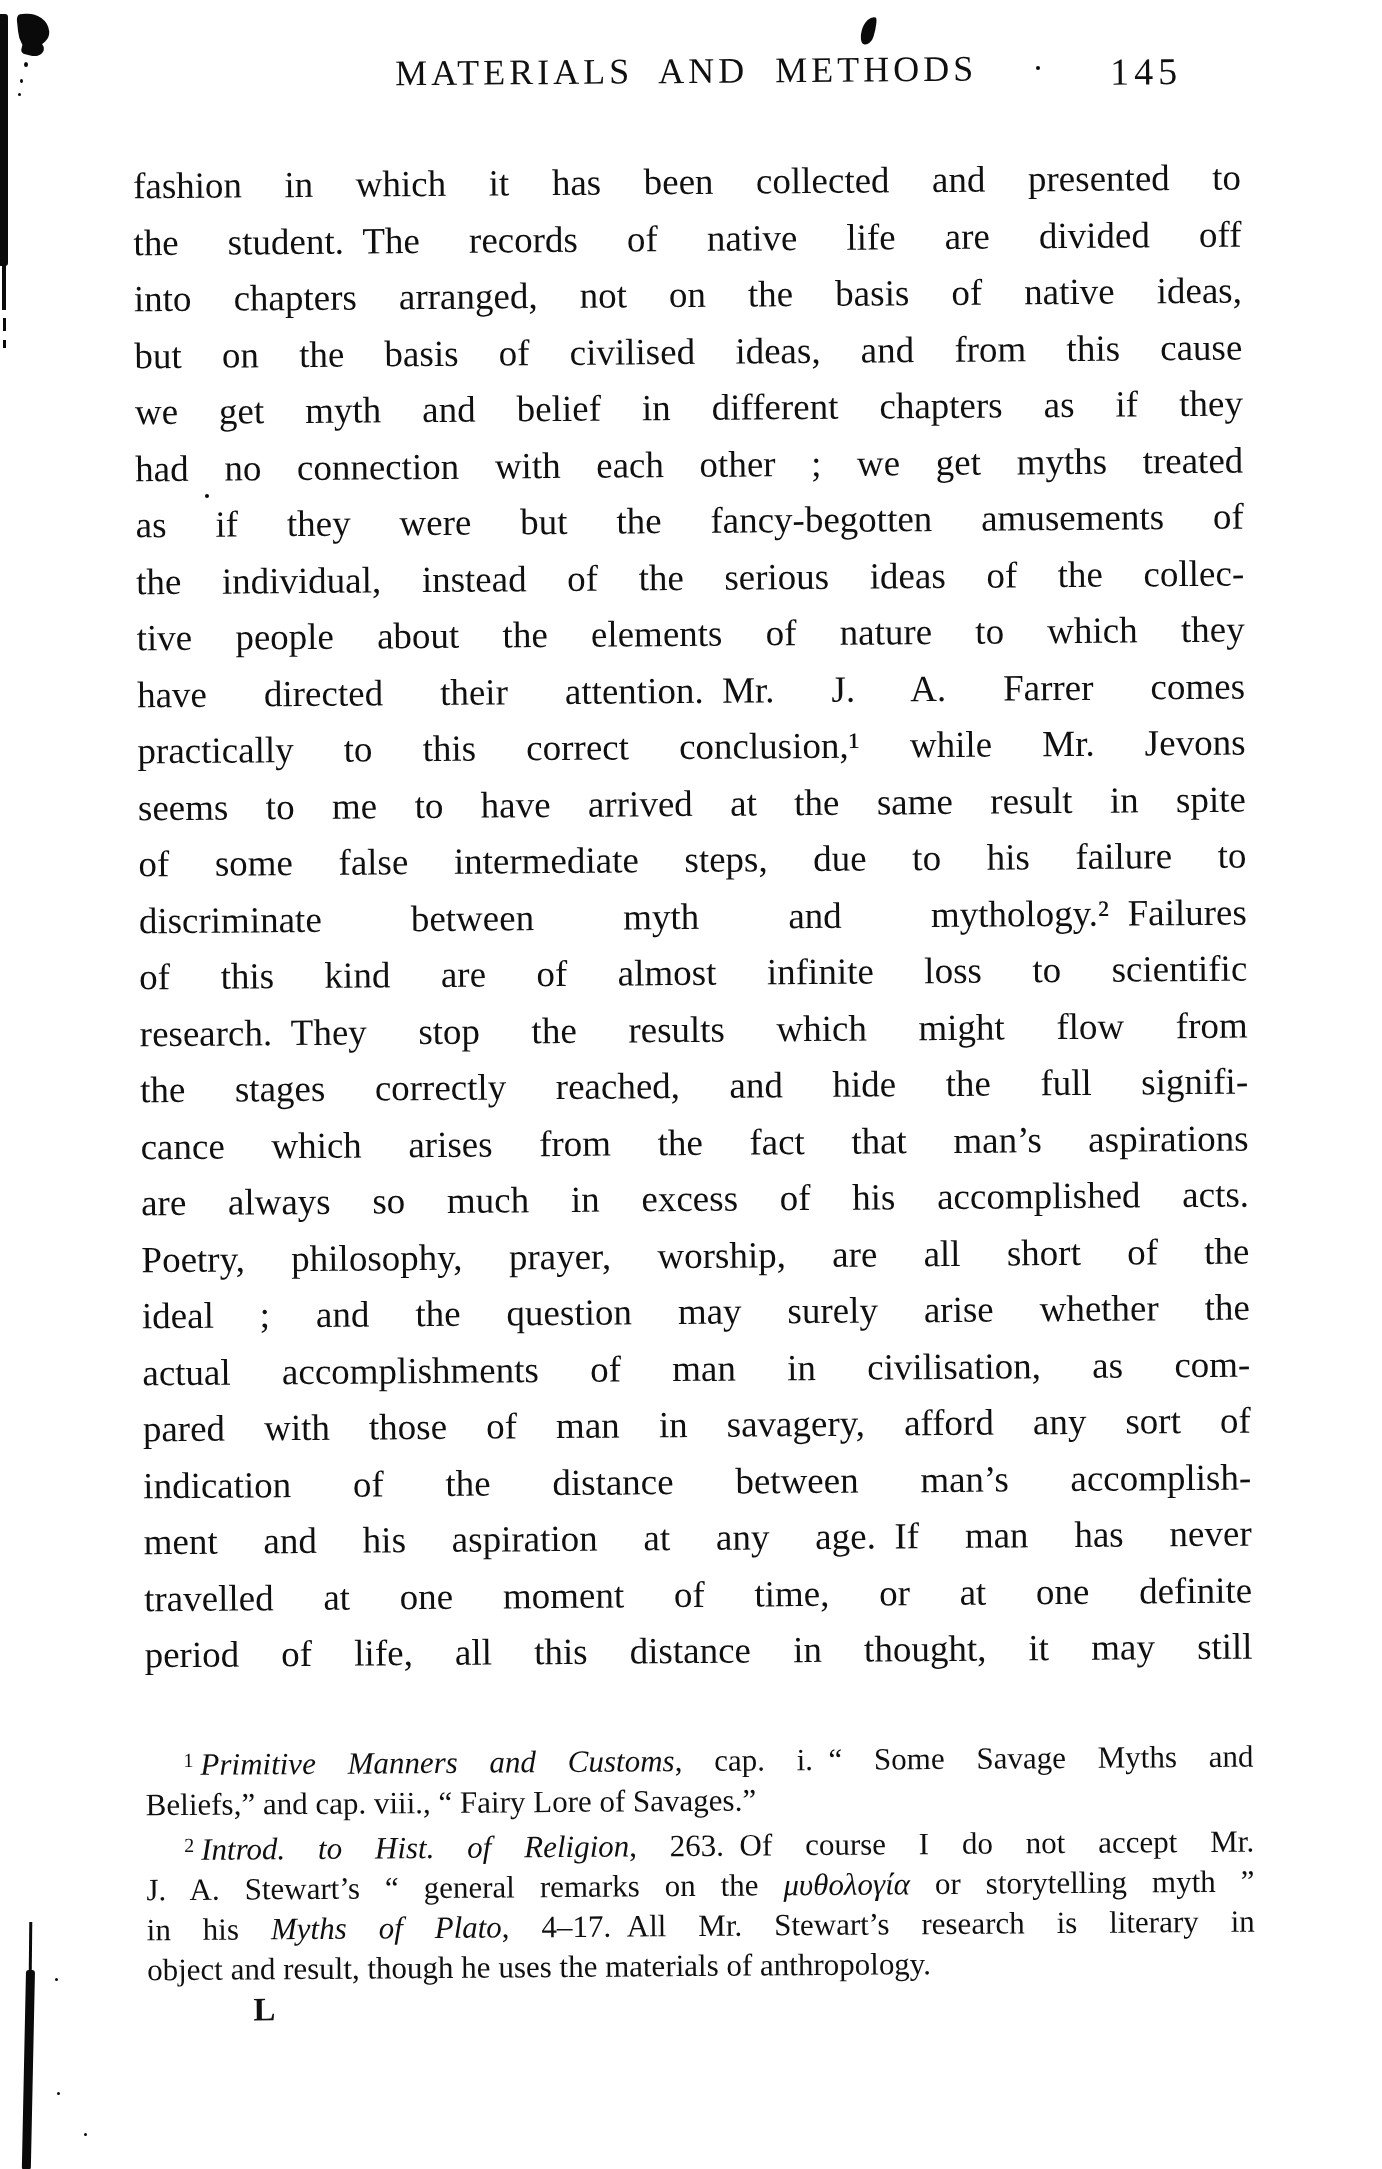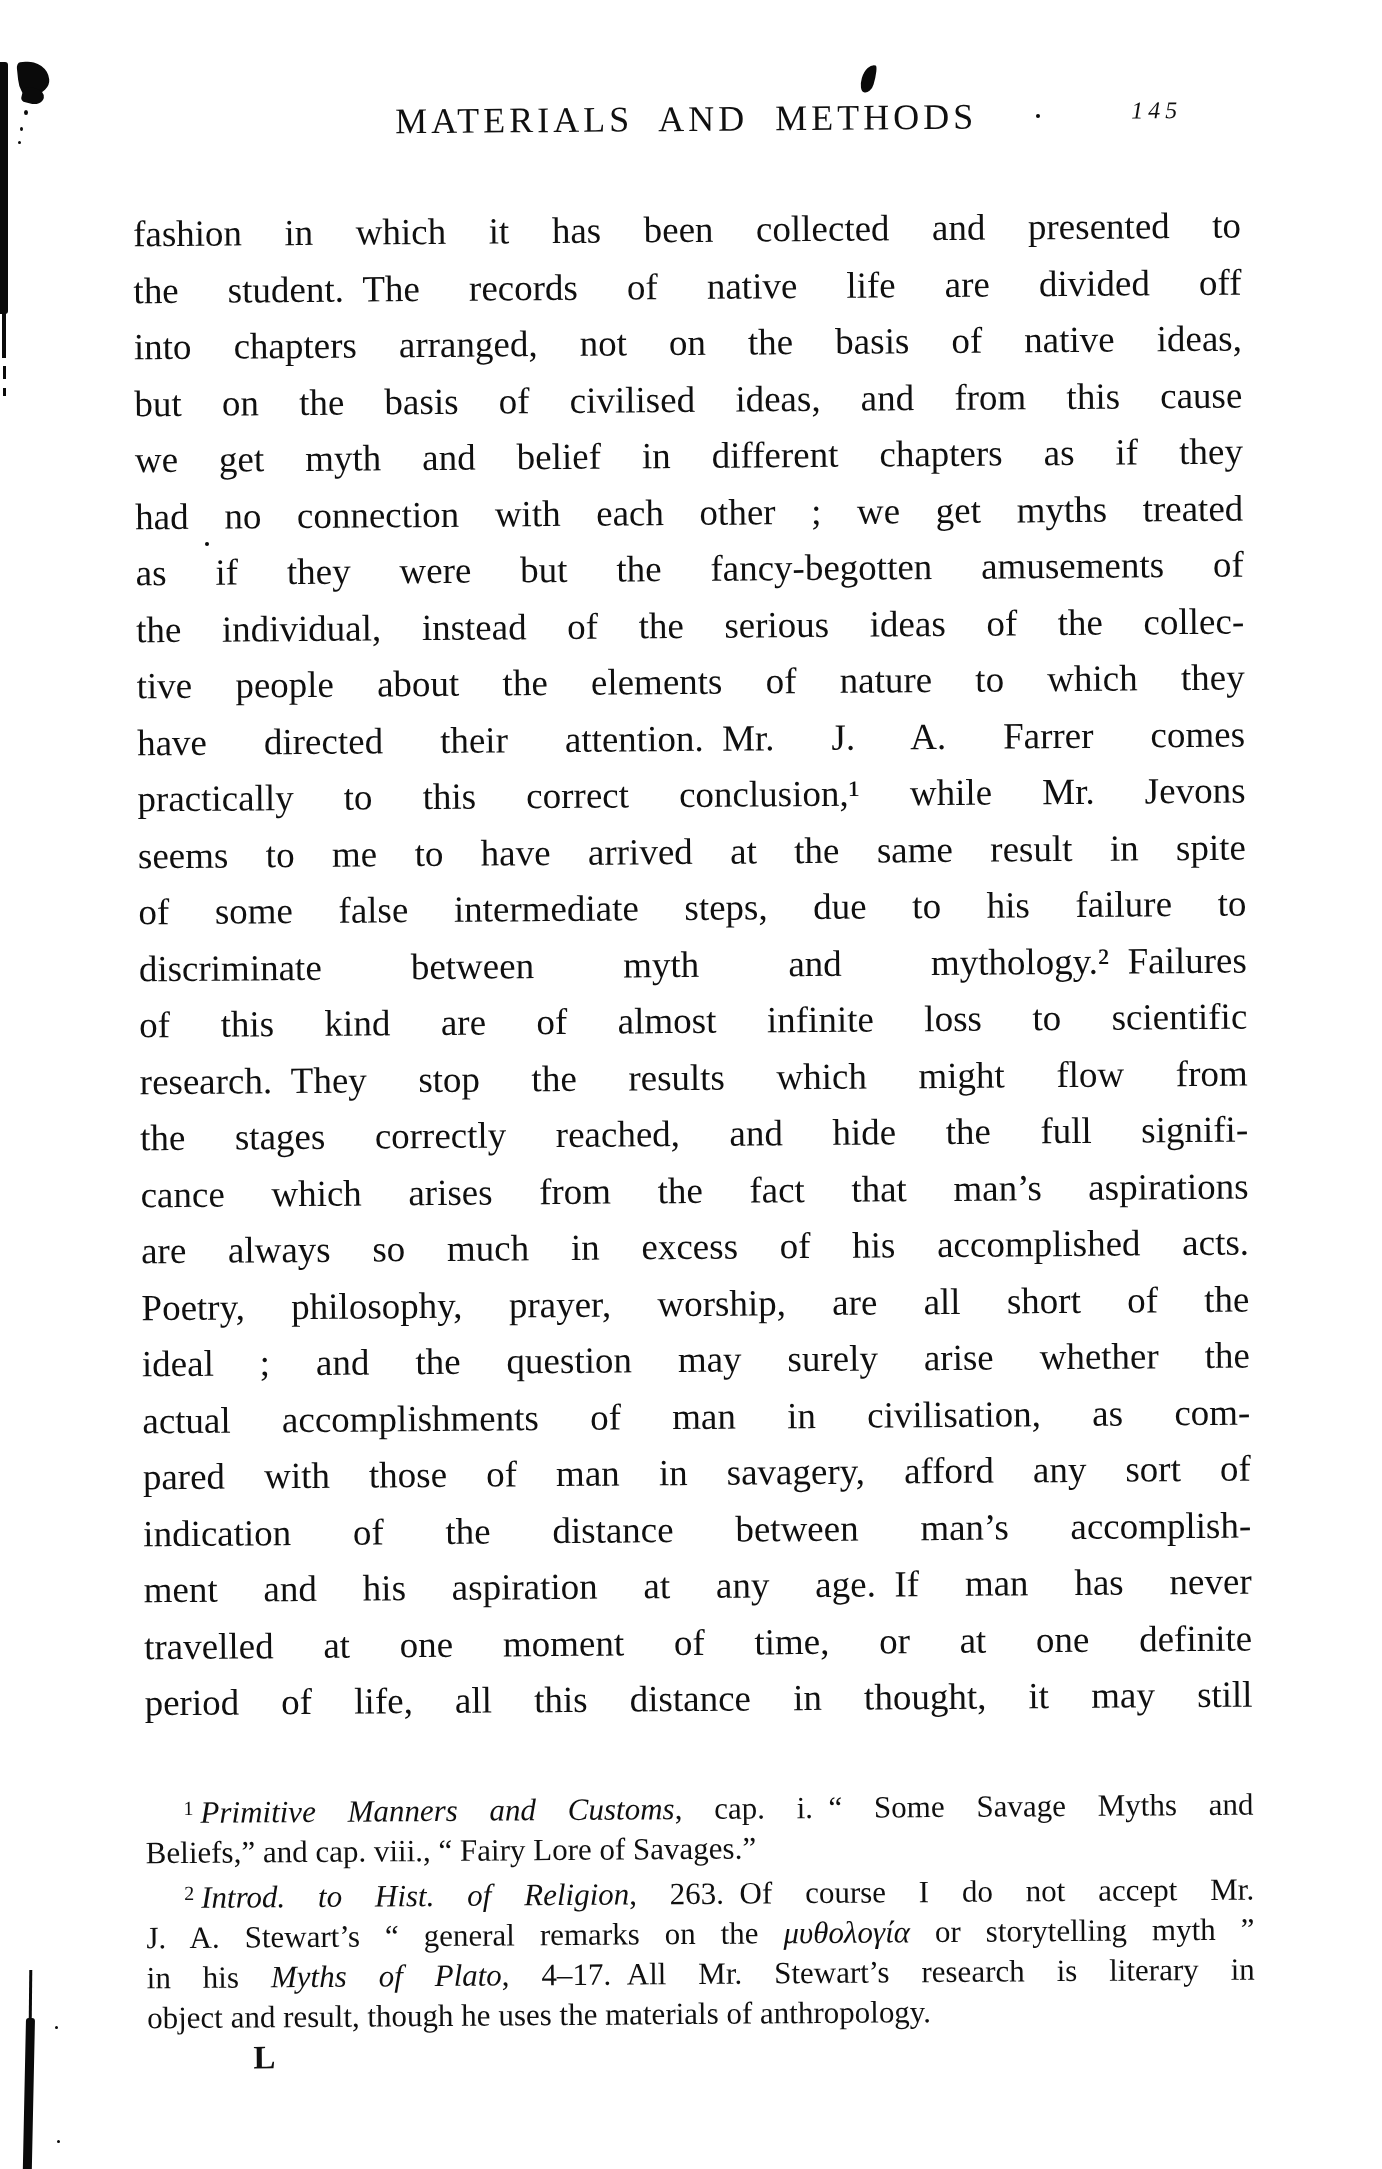--- a/index.html
+++ b/index.html
@@ -4,21 +4,21 @@
 <style>
   html, body { margin: 0; padding: 0; }
   body {
     width: 1382px; height: 2169px;
     background: #ffffff;
     position: relative;
     overflow: hidden;
     font-family: "Liberation Serif", serif;
     color: #101010;
   }
-  .sheet { position: absolute; inset: 0; margin-top: 48px; }
+  .sheet { position: absolute; inset: 0; }
 
   .content {
     position: absolute;
     left: 132px; top: 50px;
     width: 1108px;
     transform: rotate(-0.45deg);
     transform-origin: 550px 0;
   }
 
   
@@ -27,23 +27,22 @@
     display: block;
     text-align: center;
     font-size: 36px;
     letter-spacing: 4px;
     word-spacing: 14px;
     white-space: nowrap;
   }
   .runhead .pagenum {
     position: absolute;
     right: 58px; top: 3px;
-    font-size: 24px;
+    font-size: 38px;
     letter-spacing: 5px;
-    font-style: italic;
   }
 
   
   .body { margin-top: 60px; }
   .bline {
     font-size: 37px;
     line-height: 56.5px;
     text-align: justify;
     text-align-last: justify;
     text-justify: inter-word;

